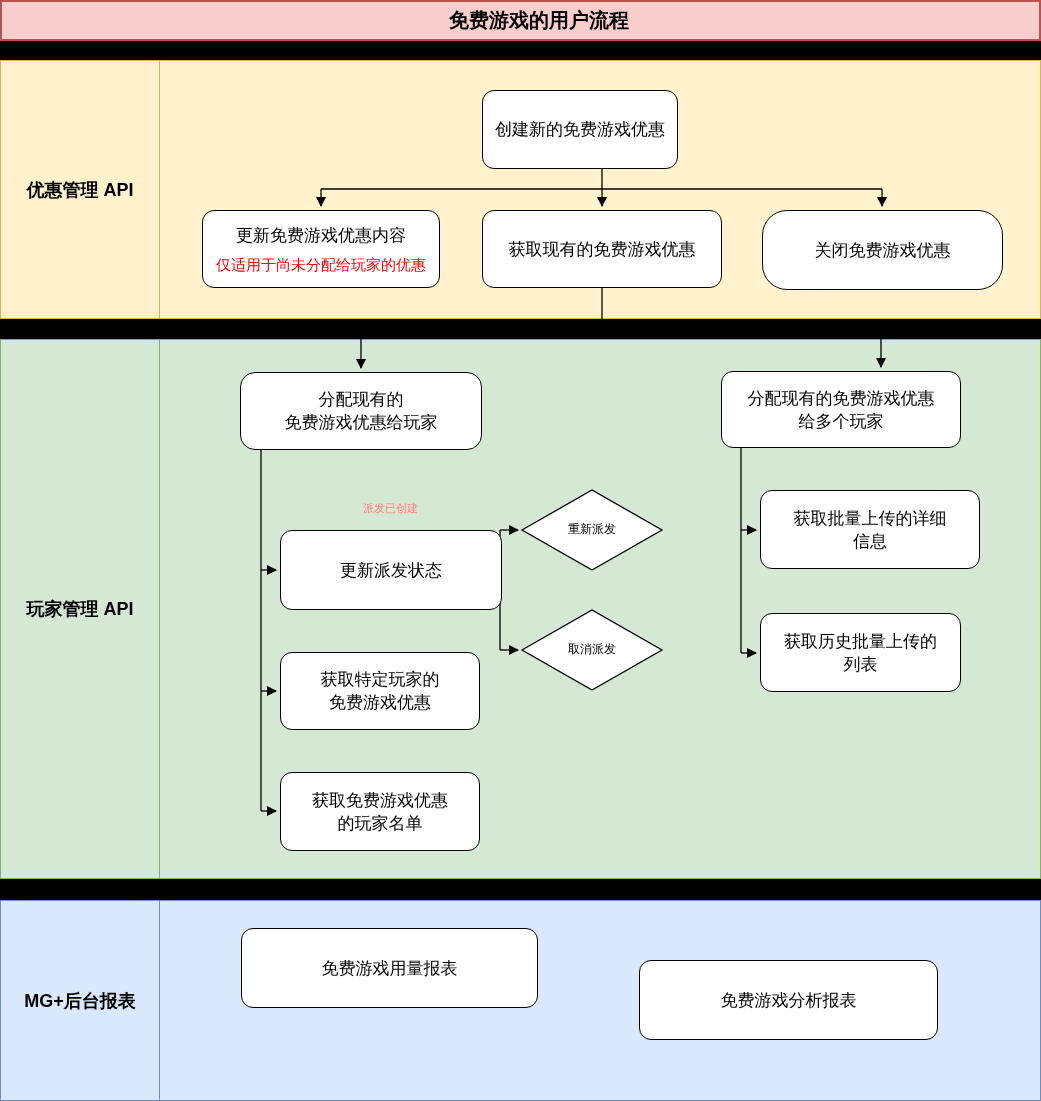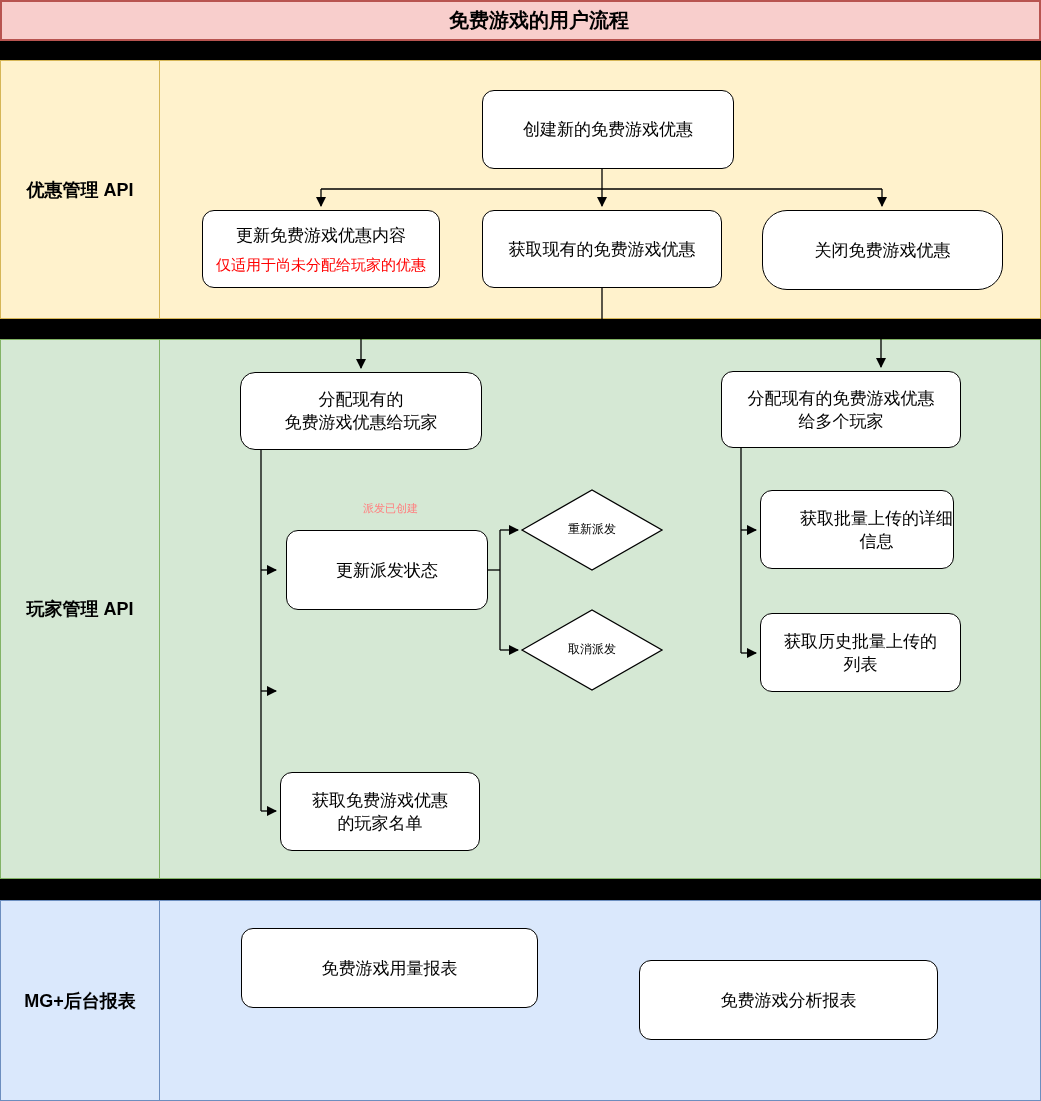--- a/index.html
+++ b/index.html
@@ -90,50 +90,54 @@
       <path d="M741,448 V653"></path>
       <path d="M741,530 H756" marker-end="url(#arrow)"></path>
       <path d="M741,653 H756" marker-end="url(#arrow)"></path>
     </g>
     <g stroke="#000" stroke-width="1.3" fill="#FFFFFF">
       <polygon points="522,530 592,490 662,530 592,570"></polygon>
       <polygon points="522,650 592,610 662,650 592,690"></polygon>
     </g>
   </svg>
 
-  <div class="node" style="left:482px;top:90px;width:252px;height:79px;">
+  <div class="node" style="left:482px;top:90px;width:196px;height:79px;">
     <span class="lbl">创建新的免费游戏优惠</span>
   </div>
   <div class="node" style="left:202px;top:210px;width:238px;height:78px;">
     <span class="lbl">更新免费游戏优惠内容</span>
     <span class="note">仅适用于尚未分配给玩家的优惠</span>
   </div>
   <div class="node" style="left:482px;top:210px;width:240px;height:78px;">
     <span class="lbl">获取现有的免费游戏优惠</span>
   </div>
   <div class="node" style="left:762px;top:210px;width:241px;height:80px;border-radius:25px;">
     <span class="lbl">关闭免费游戏优惠</span>
   </div>
 
   <div class="node" style="left:240px;top:372px;width:242px;height:78px;border-radius:15px;">
     <span class="lbl">分配现有的
 免费游戏优惠给玩家</span>
   </div>
-  <div class="node" style="left:286px;top:530px;width:202px;height:80px;">
+  <div class="node" style="left:280px;top:530px;width:222px;height:80px;">
     <span class="lbl">更新派发状态</span>
+  </div>
+  <div class="node" style="left:280px;top:652px;width:200px;height:78px;">
+    <span class="lbl">获取特定玩家的
+免费游戏优惠</span>
   </div>
   <div class="node" style="left:280px;top:772px;width:200px;height:79px;">
     <span class="lbl">获取免费游戏优惠
 的玩家名单</span>
   </div>
   <div class="node" style="left:721px;top:371px;width:240px;height:77px;">
     <span class="lbl">分配现有的免费游戏优惠
 给多个玩家</span>
   </div>
-  <div class="node" style="left:760px;top:490px;width:194px;height:79px;align-items:flex-end;">
+  <div class="node" style="left:760px;top:490px;width:220px;height:79px;">
     <span class="lbl">获取批量上传的详细
 信息</span>
   </div>
   <div class="node" style="left:760px;top:613px;width:201px;height:79px;">
     <span class="lbl">获取历史批量上传的
 列表</span>
   </div>
 
   <div class="diamond-label" style="left:522px;top:521px;">重新派发</div>
   <div class="diamond-label" style="left:522px;top:641px;">取消派发</div>

